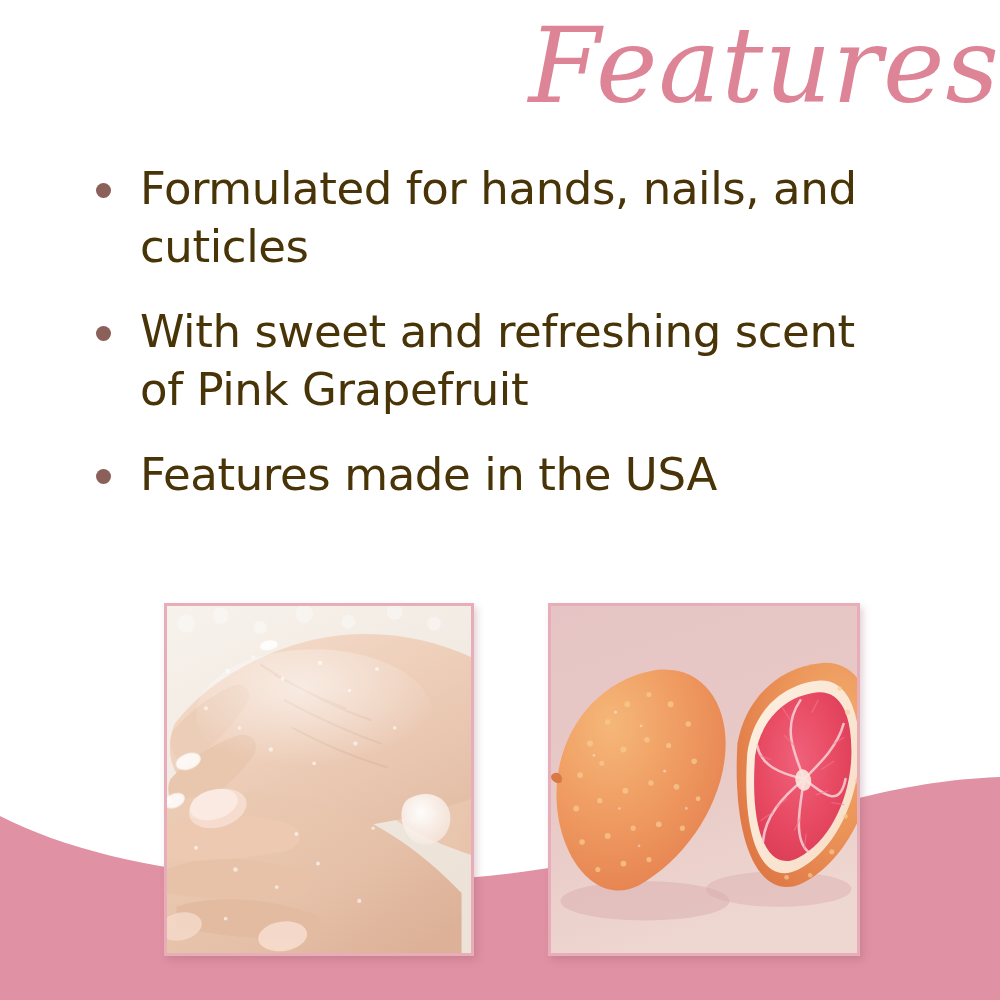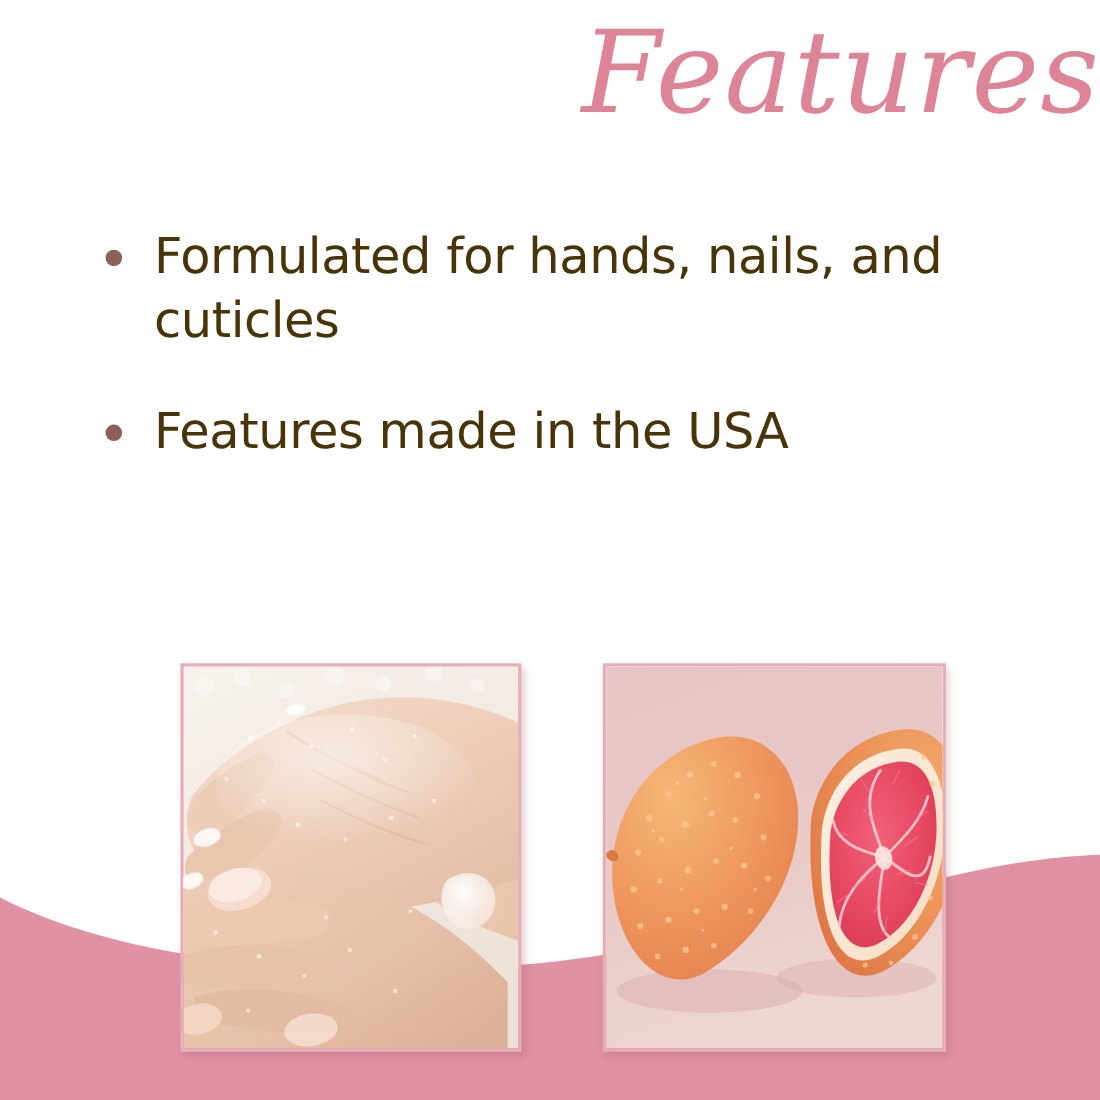--- a/index.html
+++ b/index.html
@@ -52,21 +52,20 @@
   .features-list {
     position: absolute;
     left: 92px;
     top: 160px;
     width: 790px;
   }
   .feature-item {
     position: relative;
     padding-left: 48px;
     margin-bottom: 28px;
-    margin-top: 44px;
   }
   .feature-item:last-child { margin-bottom: 0; }
 
   .bullet-dot {
     position: absolute;
     left: 4px;
     top: 23px;
     width: 15px;
     height: 15px;
     border-radius: 50%;
@@ -123,20 +122,24 @@
 
   <div class="title">Features</div>
 
   <div class="features-list">
 
     <div class="feature-item">
       <span class="bullet-dot"></span>
       <span class="feature-text">Formulated for hands, nails, and cuticles</span>
     </div>
 
+    <div class="feature-item">
+      <span class="bullet-dot"></span>
+      <span class="feature-text">With sweet and refreshing scent of Pink Grapefruit</span>
+    </div>
 
     <div class="feature-item">
       <span class="bullet-dot"></span>
       <span class="feature-text">Features made in the USA</span>
     </div>
 
   </div>
 
   <div class="photo photo-hands">
     <div class="photo-inner">

